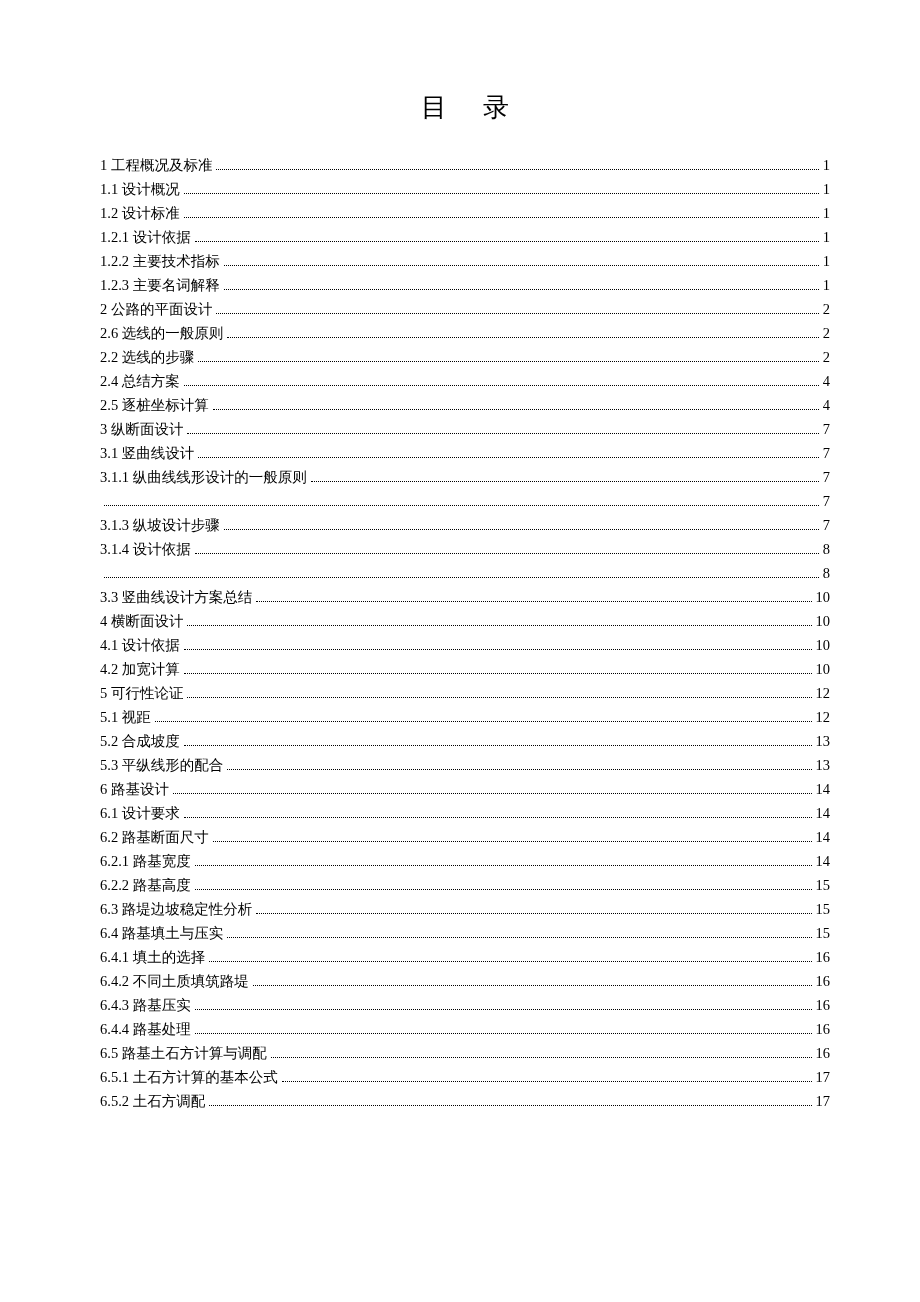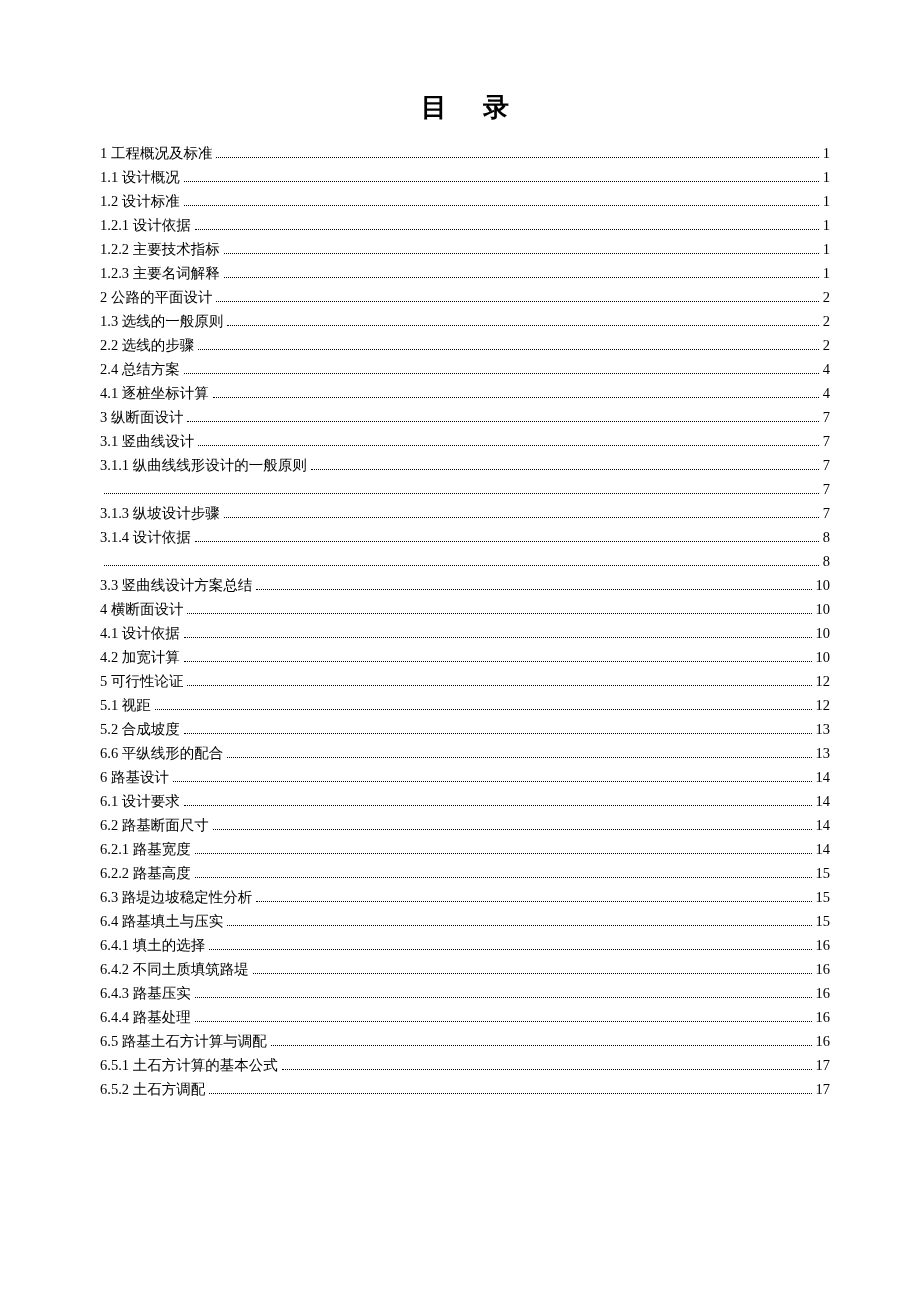--- a/index.html
+++ b/index.html
@@ -11,23 +11,23 @@
       background: #ffffff;
       font-family: "SimSun", "宋体", serif;
       width: 920px;
       height: 1302px;
       padding: 90px 90px 40px 100px;
       color: #000;
     }
     .title {
       text-align: center;
       font-size: 26px;
-      font-weight: bold;
+      font-weight: normal;
       letter-spacing: 36px;
-      margin-bottom: 16px;
+      margin-bottom: 28px;
       padding-left: 36px;
     }
     .toc-container {
       display: flex;
       flex-direction: column;
       gap: 0;
     }
     .toc-row {
       display: flex;
       align-items: baseline;
@@ -85,36 +85,36 @@
       <span class="toc-label">1.2.3 主要名词解释</span>
       <span class="toc-dots"></span>
       <span class="toc-page">1</span>
     </div>
     <div class="toc-row">
       <span class="toc-label">2 公路的平面设计</span>
       <span class="toc-dots"></span>
       <span class="toc-page">2</span>
     </div>
     <div class="toc-row">
-      <span class="toc-label">1.3 选线的一般原则</span>
+      <span class="toc-label">2.6 选线的一般原则</span>
       <span class="toc-dots"></span>
       <span class="toc-page">2</span>
     </div>
     <div class="toc-row">
       <span class="toc-label">2.2 选线的步骤</span>
       <span class="toc-dots"></span>
       <span class="toc-page">2</span>
     </div>
     <div class="toc-row">
       <span class="toc-label">2.4 总结方案</span>
       <span class="toc-dots"></span>
       <span class="toc-page">4</span>
     </div>
     <div class="toc-row">
-      <span class="toc-label">4.1 逐桩坐标计算</span>
+      <span class="toc-label">2.5 逐桩坐标计算</span>
       <span class="toc-dots"></span>
       <span class="toc-page">4</span>
     </div>
     <div class="toc-row">
       <span class="toc-label">3 纵断面设计</span>
       <span class="toc-dots"></span>
       <span class="toc-page">7</span>
     </div>
     <div class="toc-row">
       <span class="toc-label">3.1 竖曲线设计</span>
@@ -173,21 +173,21 @@
       <span class="toc-label">5.1 视距</span>
       <span class="toc-dots"></span>
       <span class="toc-page">12</span>
     </div>
     <div class="toc-row">
       <span class="toc-label">5.2 合成坡度</span>
       <span class="toc-dots"></span>
       <span class="toc-page">13</span>
     </div>
     <div class="toc-row">
-      <span class="toc-label">6.6 平纵线形的配合</span>
+      <span class="toc-label">5.3 平纵线形的配合</span>
       <span class="toc-dots"></span>
       <span class="toc-page">13</span>
     </div>
     <div class="toc-row">
       <span class="toc-label">6 路基设计</span>
       <span class="toc-dots"></span>
       <span class="toc-page">14</span>
     </div>
     <div class="toc-row">
       <span class="toc-label">6.1 设计要求</span>

